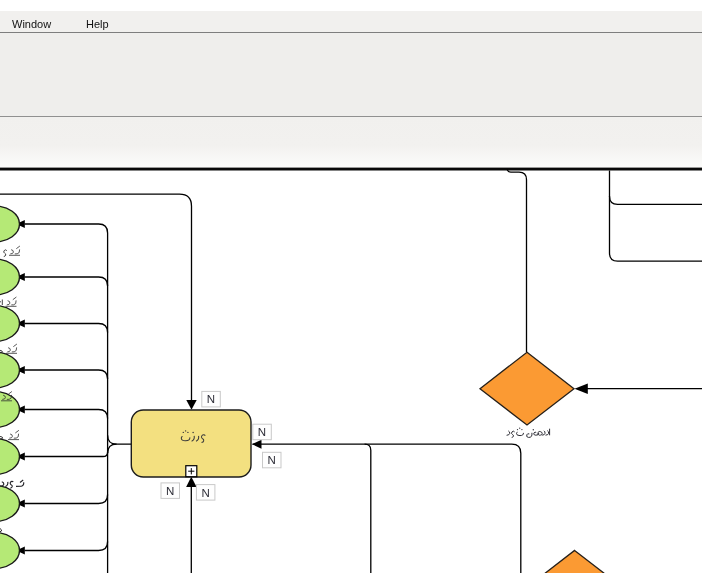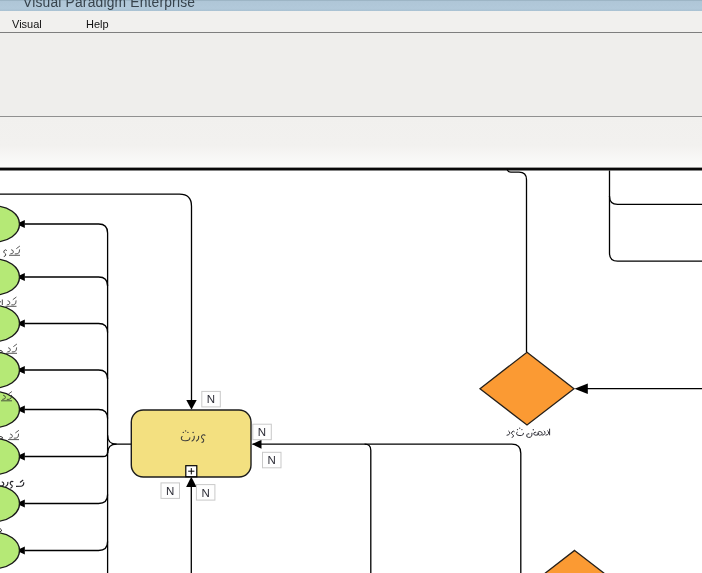--- a/index.html
+++ b/index.html
@@ -8,25 +8,22 @@
 #title{position:absolute;left:23px;top:-5px;font-size:13.8px;letter-spacing:0.2px;color:#37434c;white-space:nowrap;}
 #menubar{position:absolute;left:0;top:11px;width:702px;height:21px;background:#f1f0ee;border-bottom:1px solid #7e7e7e;}
 #menubar span{position:absolute;top:0;height:21px;line-height:26px;font-size:11px;color:#111;}
 #band1{position:absolute;left:0;top:33px;width:702px;height:83px;background:#efeeec;border-bottom:1px solid #909090;}
 #band2{position:absolute;left:0;top:117px;width:702px;height:51px;background:linear-gradient(#f1f0ee 0%,#f2f1ef 55%,#fcfcfb 100%);}
 #cv{position:absolute;left:0;top:0;}
 </style>
 </head>
 <body>
 <div id="root">
-  <div id="titlebar">
-      <span id="title">Visual Paradigm Enterprise</span>
-    </div>
   <div id="menubar">
-      <span style="left:12px">Visual</span>
+      <span style="left:12px">Window</span>
       <span style="left:86px">Help</span>
     </div>
   <div id="band1"></div>
   <div id="band2"></div>
   <svg id="cv" width="702" height="573" viewBox="0 0 702 573">
     <defs>
       <g id="kd" stroke="#2e2e2e" stroke-width="0.8" fill="none">
         <path d="M0 1.3 H11"></path>
         <path d="M2.1 -4.3 Q4.6 -3.9 4.4 -1.9 Q4.2 -0.1 1.3 -0.1"></path>
         <path d="M10.6 -4.6 Q11 -0.6 8.2 -0.2 L5.8 -0.1"></path>

